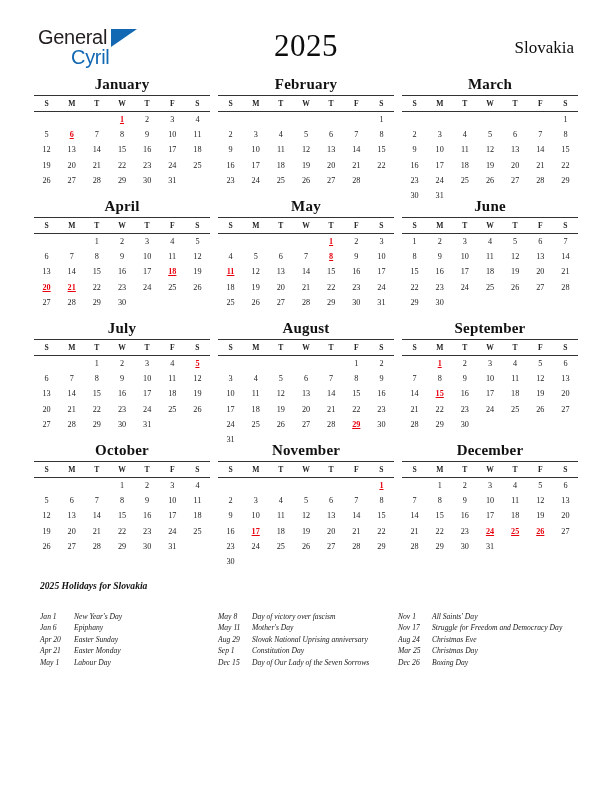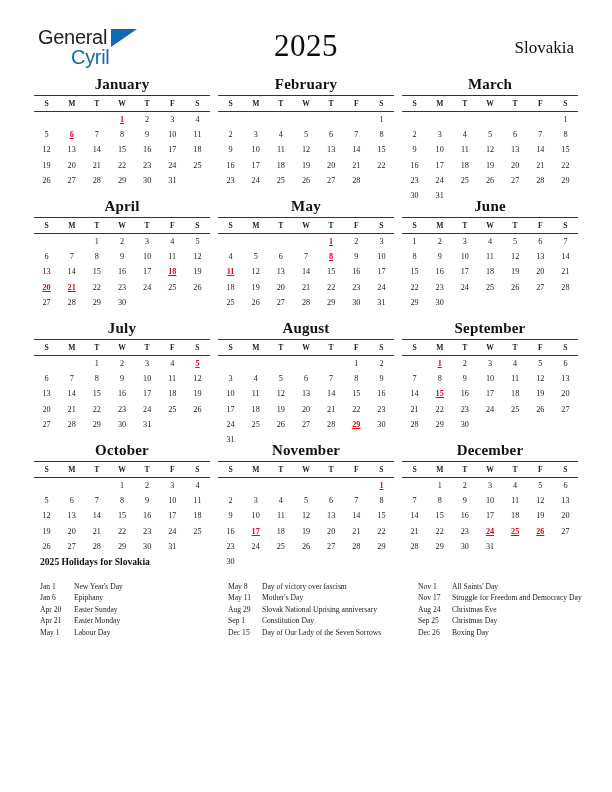--- a/index.html
+++ b/index.html
@@ -144,35 +144,35 @@
     text-decoration: underline;
   }
   table.cal td.empty {
     color: transparent;
   }
 
   
   .holidays {
     position: absolute;
     left: 40px;
-    top: 556px;
+    top: 580px;
     width: 548px;
+    font-style: italic;
   }
   .holidays-title {
     font-size: 9.6px;
     font-weight: bold;
     font-family: "Liberation Serif", serif;
     color: #111;
     margin-bottom: 3px;
   }
   .holiday-cols {
     display: flex;
     width: 548px;
-    margin-top: 14px;
-    gap: 10px;
+    margin-top: 20px;
   }
   .holiday-col {
     width: 178px;
     padding-right: 4px;
     box-sizing: border-box;
   }
   .holiday-col.c2 { width: 180px; }
   .holiday-col.c3 { width: 170px; }
   .holiday-row {
     display: flex;
@@ -1046,21 +1046,21 @@
           </div>
           <div class="holiday-row">
             <span class="holiday-date">Nov 17</span>
             <span class="holiday-name">Struggle for Freedom and Democracy Day</span>
           </div>
           <div class="holiday-row">
             <span class="holiday-date">Aug 24</span>
             <span class="holiday-name">Christmas Eve</span>
           </div>
           <div class="holiday-row">
-            <span class="holiday-date">Sep 25</span>
+            <span class="holiday-date">Mar 25</span>
             <span class="holiday-name">Christmas Day</span>
           </div>
           <div class="holiday-row">
             <span class="holiday-date">Dec 26</span>
             <span class="holiday-name">Boxing Day</span>
           </div>
         </div>
       </div>
   </div>
 

